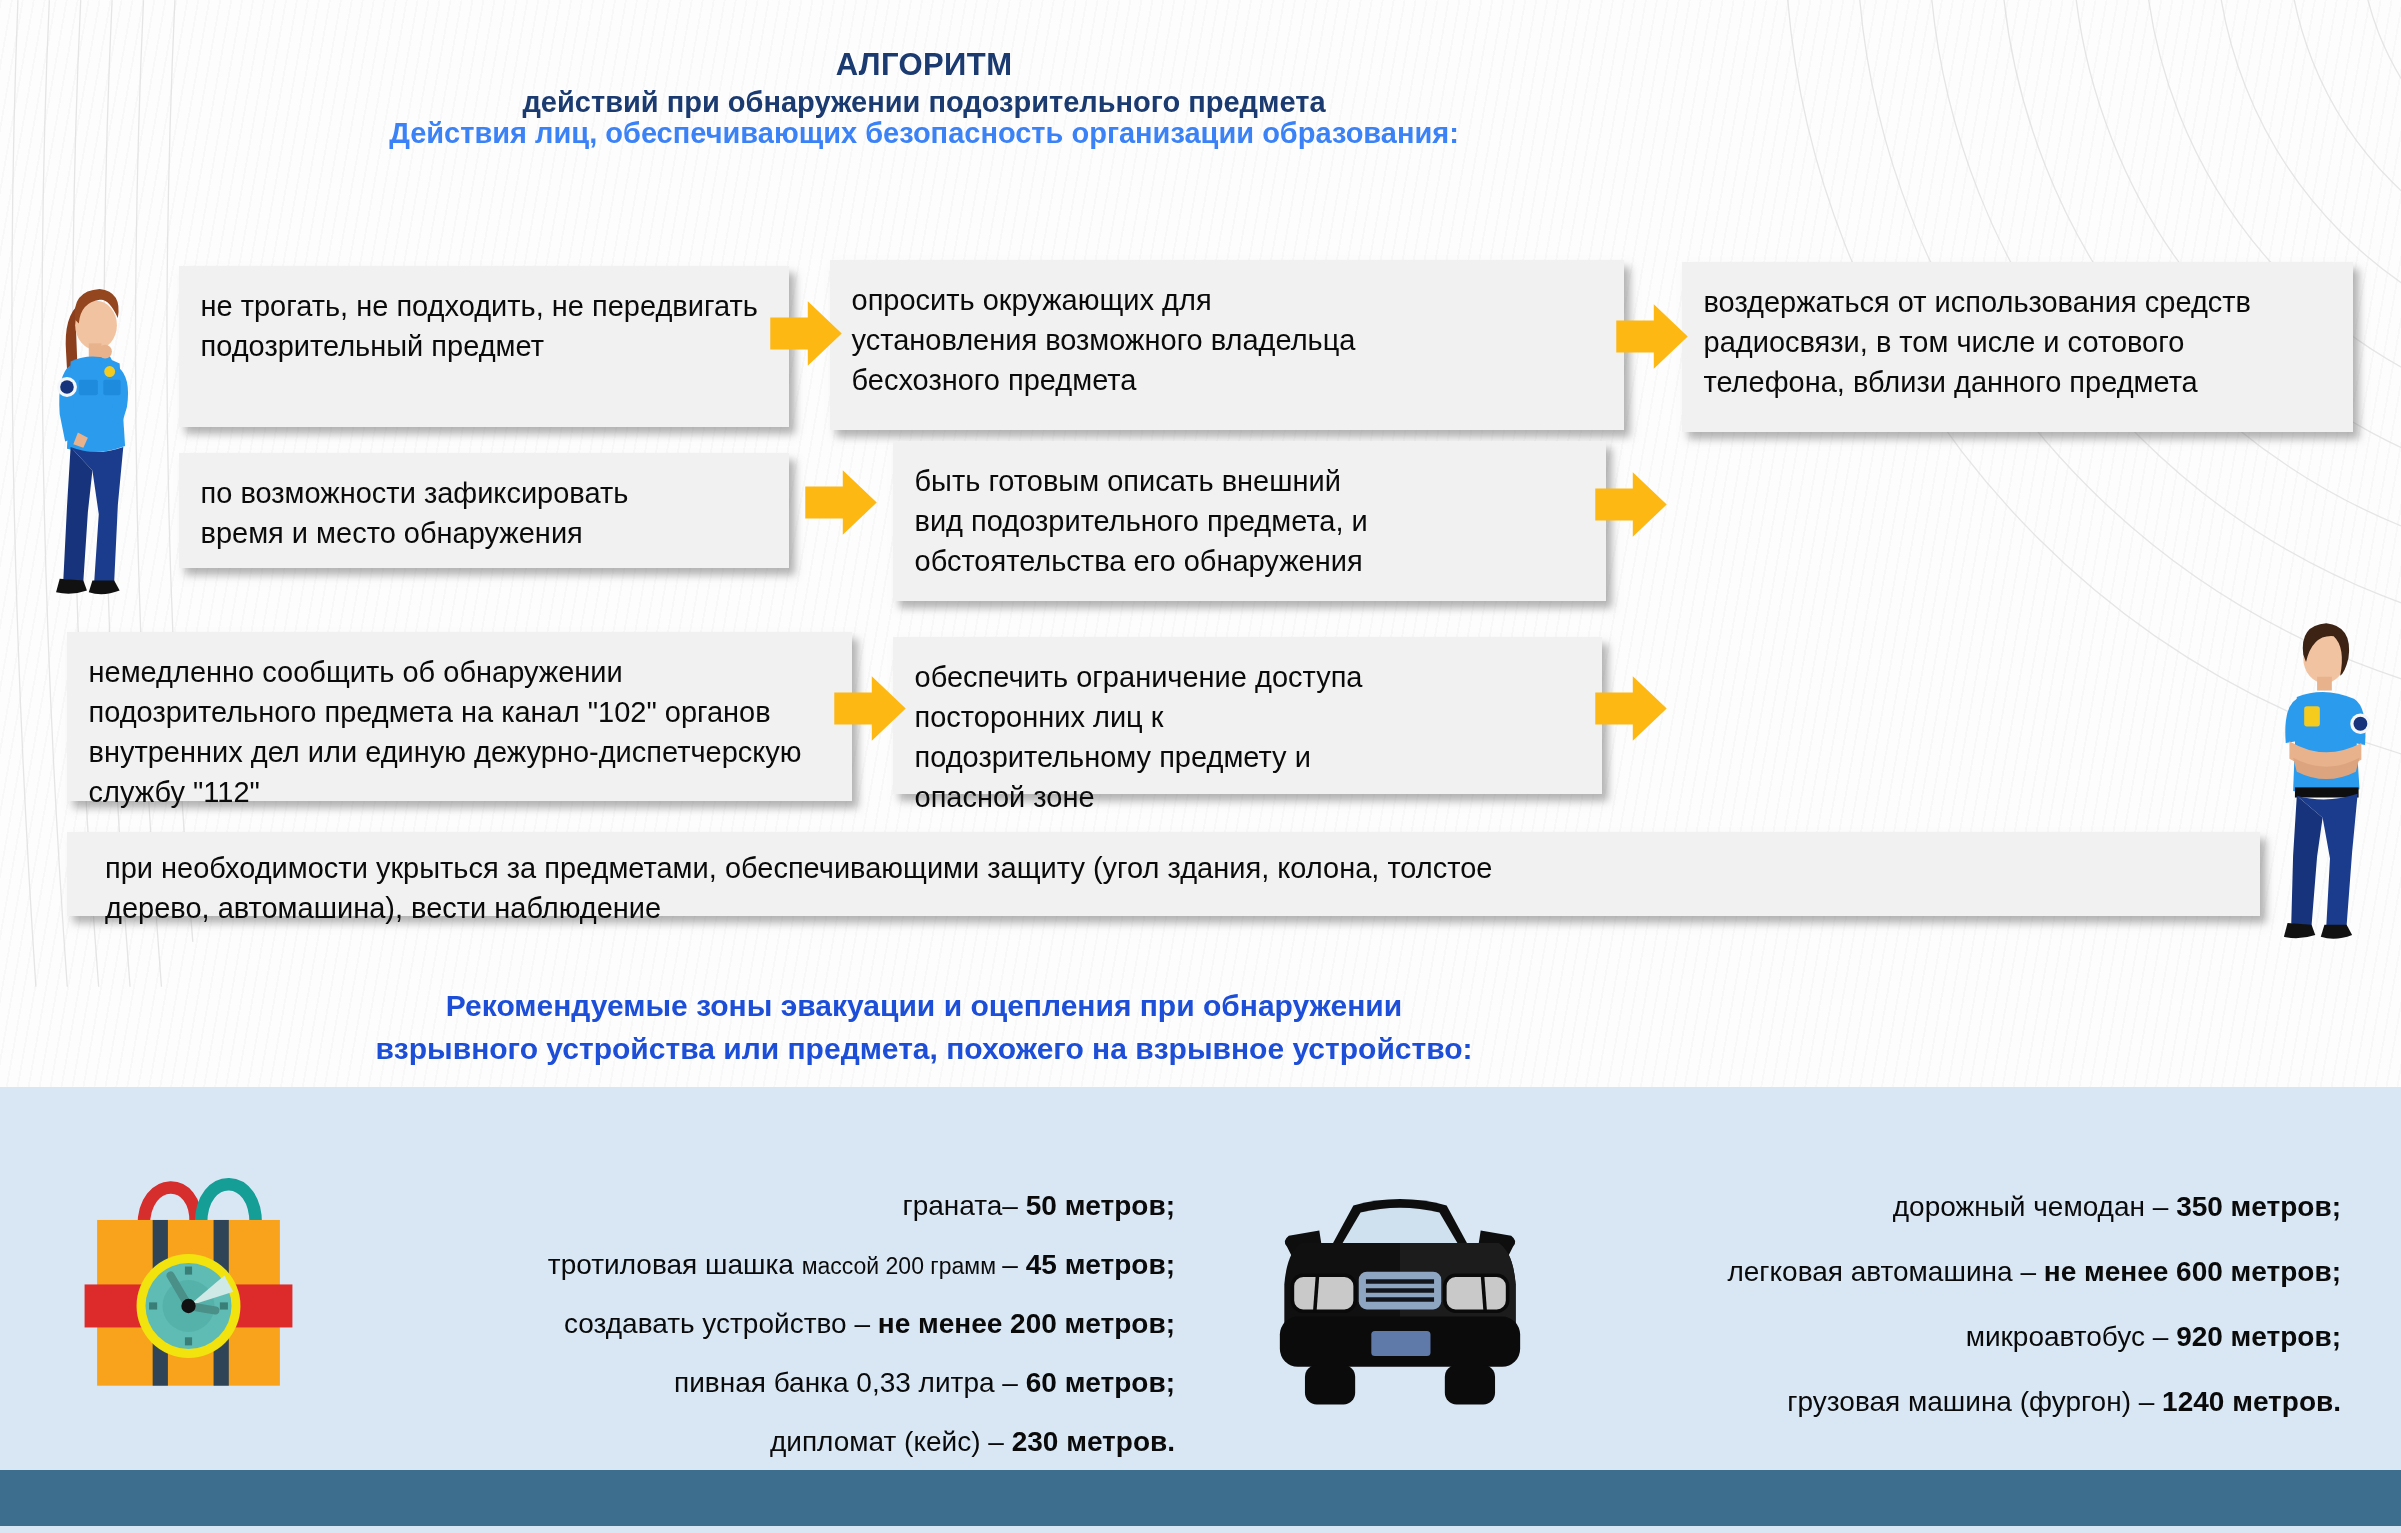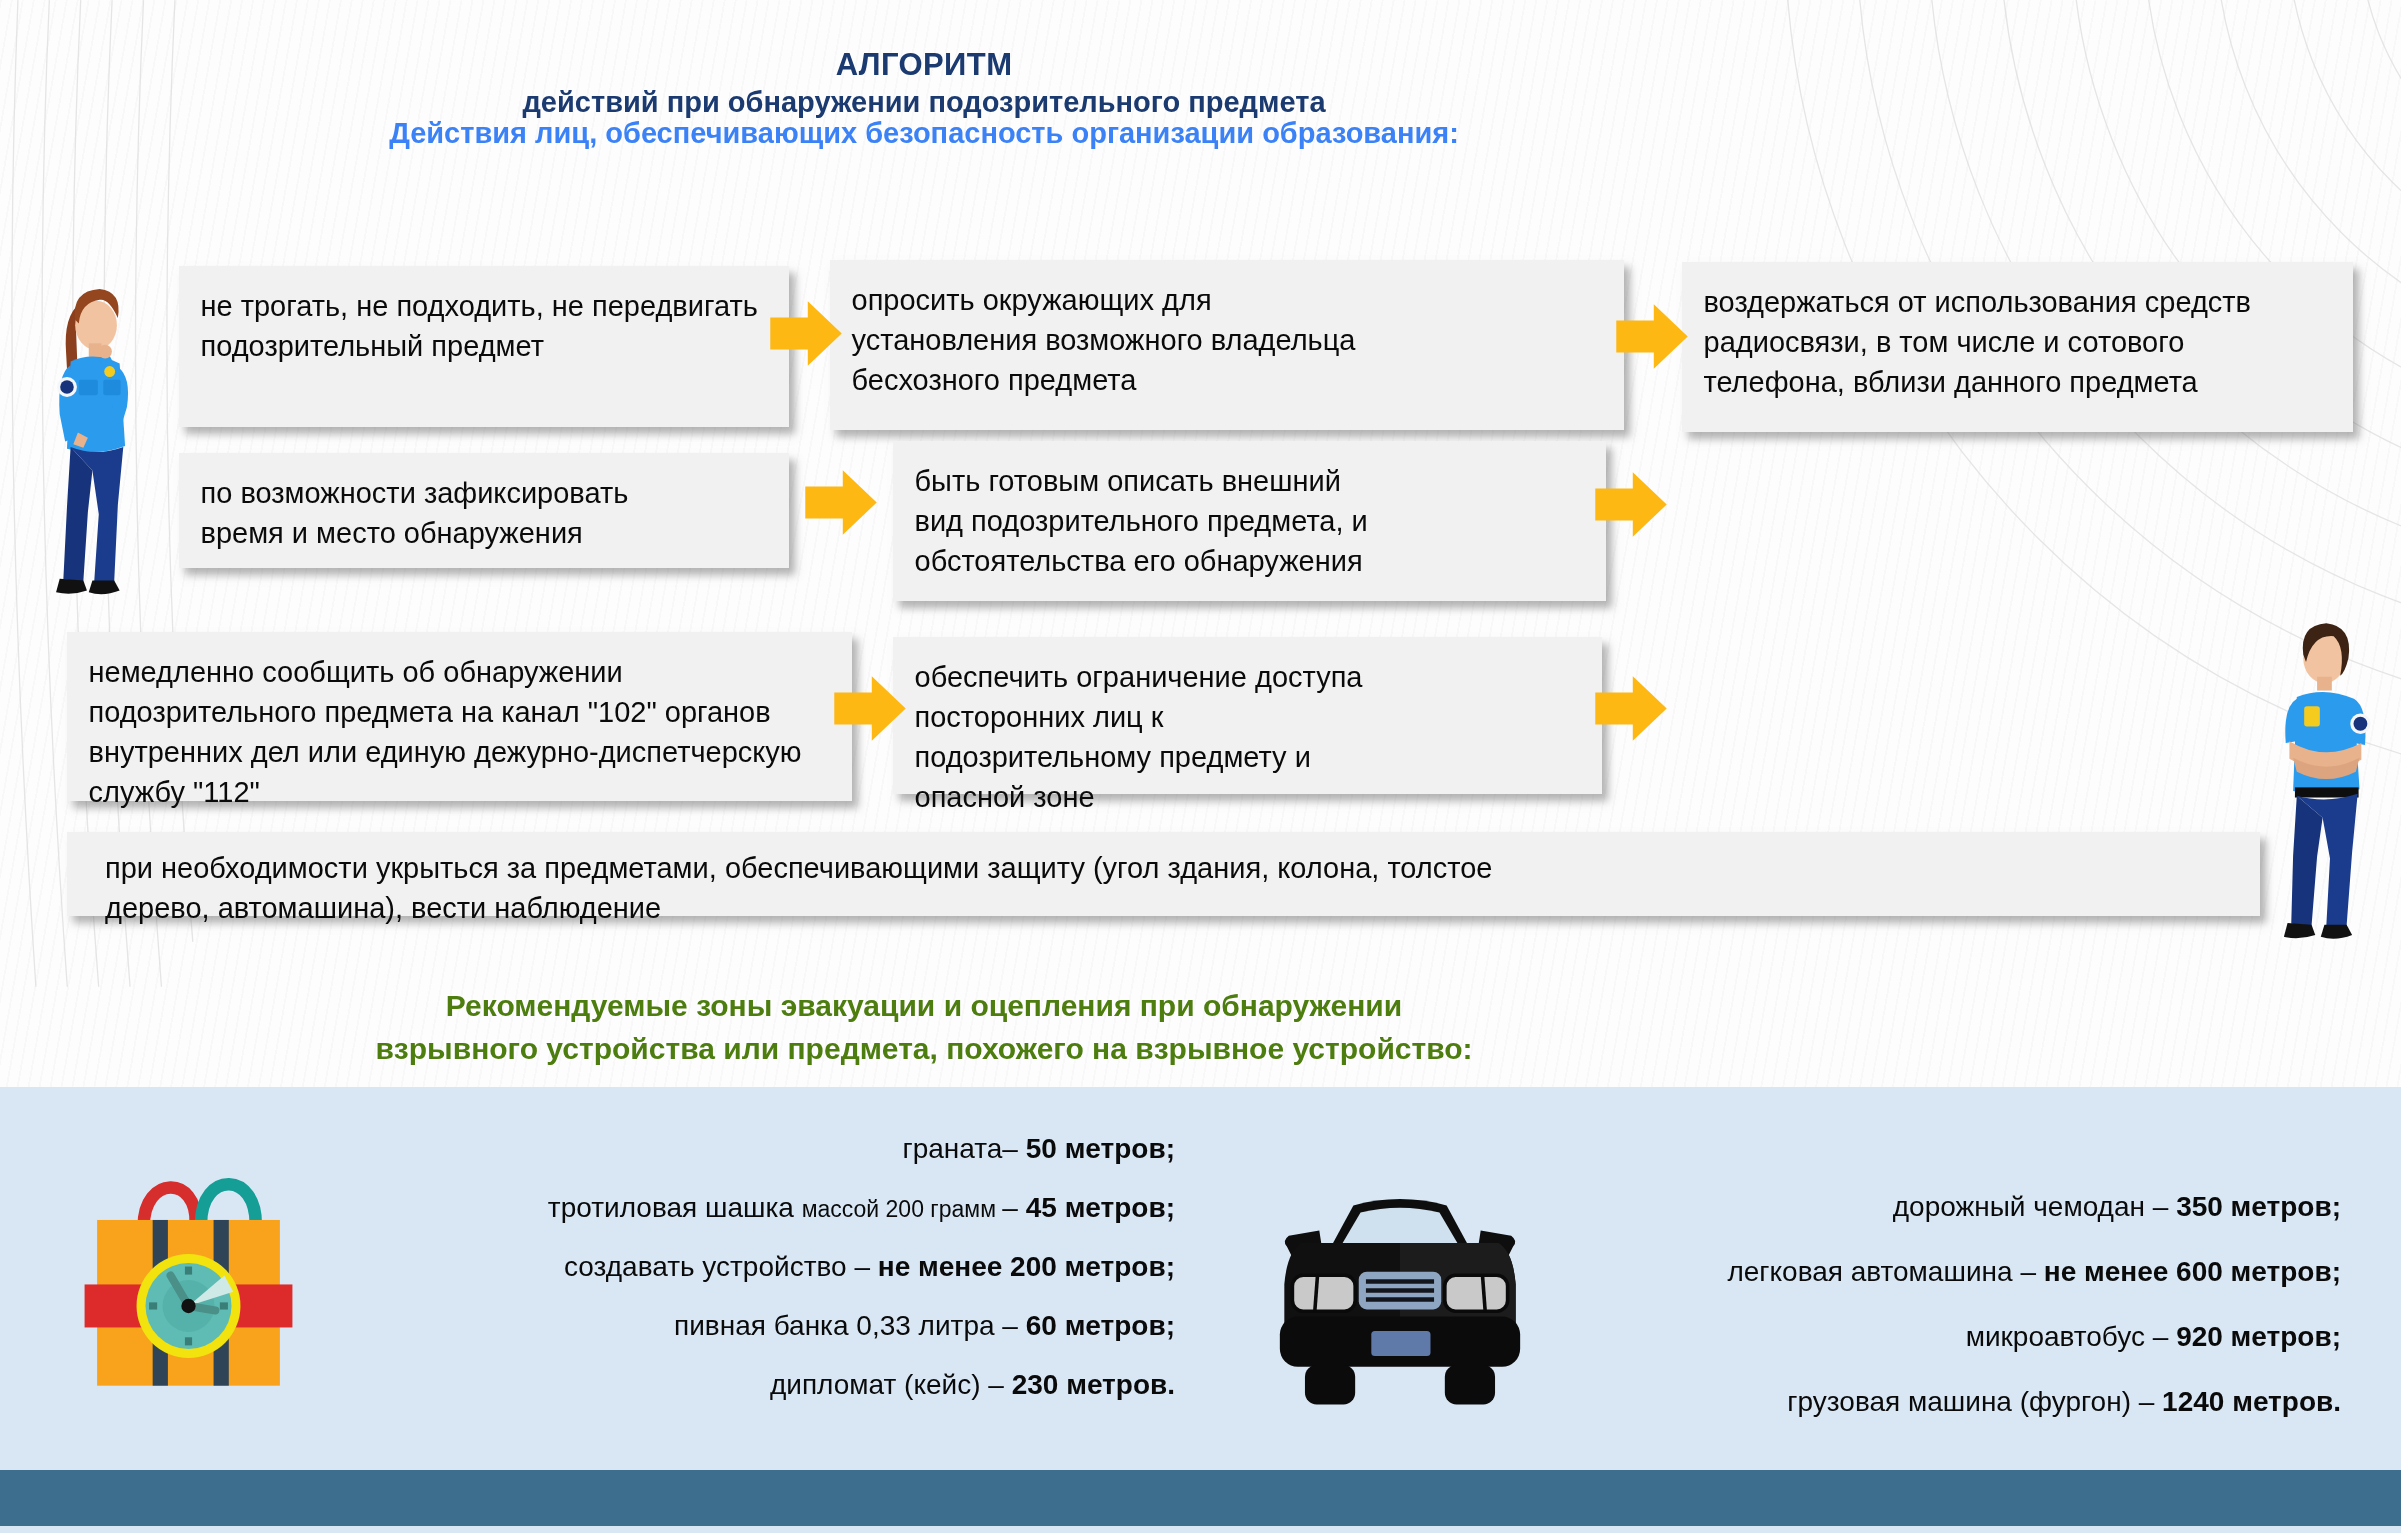--- a/index.html
+++ b/index.html
@@ -23,35 +23,35 @@
     position:absolute;z-index:1;background:#f1f1f2;
     box-shadow:6.3px 7.2px 8px rgba(105,105,105,.5);
     font-size:29px;line-height:1.38;color:#0a0a0a;
     padding:20px 21.5px;box-sizing:border-box;
   }
   .step span{display:block;}
   .arrow{position:absolute;z-index:2;width:72px;height:75px;}
   .figure{position:absolute;z-index:2;}
   .zones-hdr{
     position:absolute;left:0;top:985px;width:1848px;z-index:3;
-    text-align:center;font-size:30px;font-weight:bold;color:#4d7c0f;line-height:1.42;
+    text-align:center;font-size:30px;font-weight:bold;color:#1d4ed8;line-height:1.42;
   }
   .panel{
     position:absolute;left:0;top:1087px;width:2401px;height:446px;
     background:#D9E7F5;z-index:1;
   }
   .footer{
     position:absolute;left:0;top:1470px;width:2401px;height:56px;
     background:#3E6E8E;z-index:2;
   }
   .dist-list{position:absolute;z-index:3;text-align:right;}
   .dist-item{font-size:28px;line-height:34px;color:#0a0a0a;}
   .dist-item .t2{font-size:23px;}
   .dist-item .v{font-weight:bold;}
-  .list-left{left:359px;top:1132px;width:816px;}
+  .list-left{left:359px;top:1189px;width:816px;}
   .list-left .dist-item{margin-bottom:24px;}
   .list-right{left:1570px;top:1190px;width:771px;}
   .list-right .dist-item{margin-bottom:31px;}
   .icon-abs{position:absolute;z-index:3;}
 </style>
 </head>
 <body>
 
 <div class="page">
 

